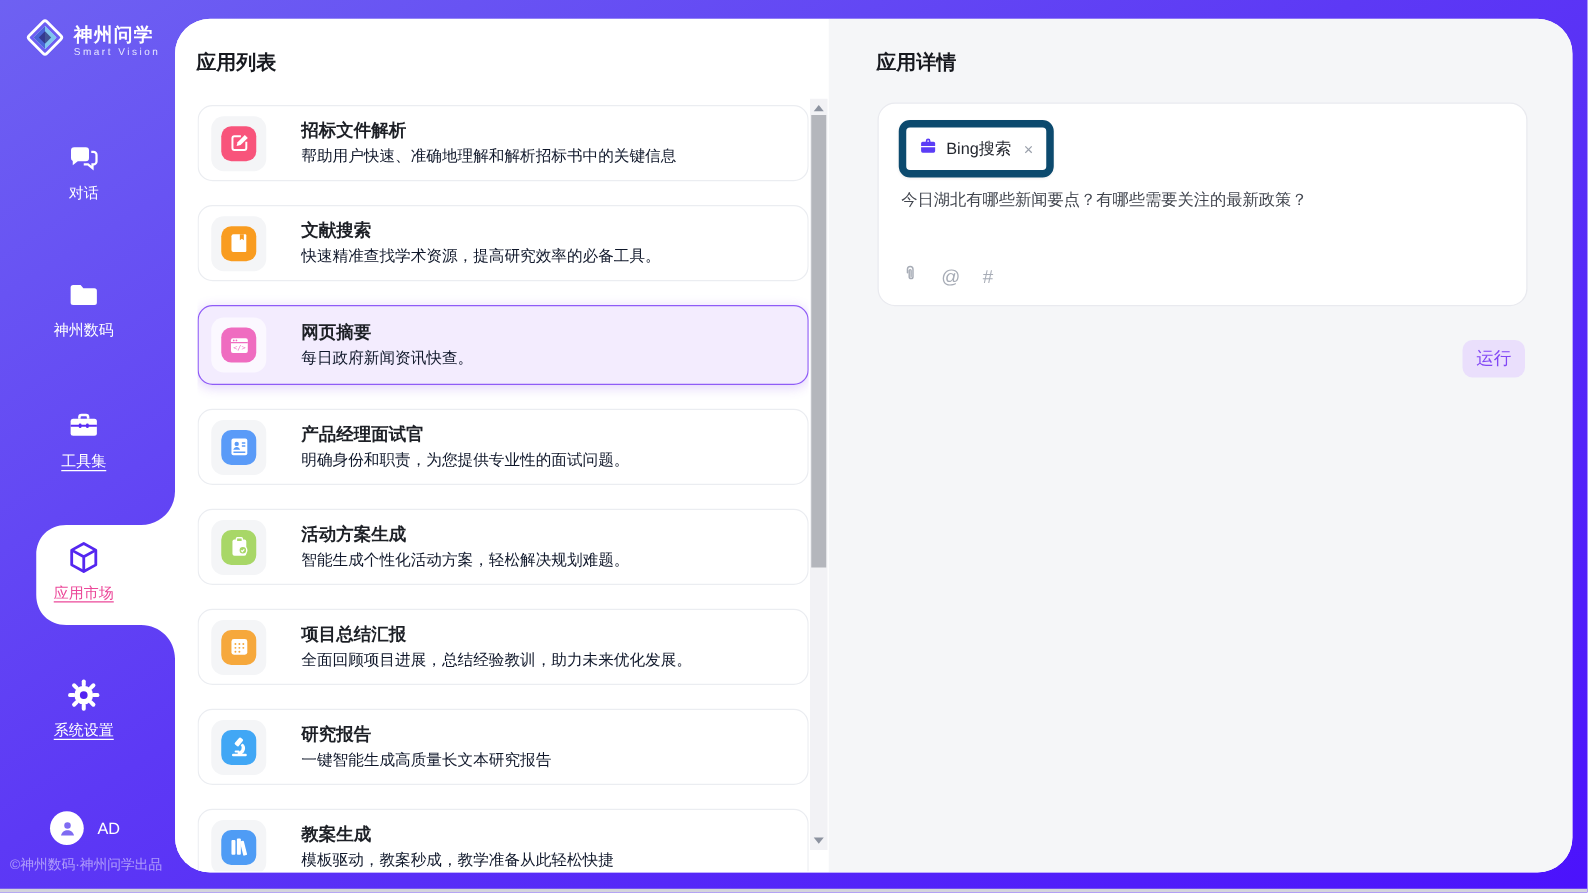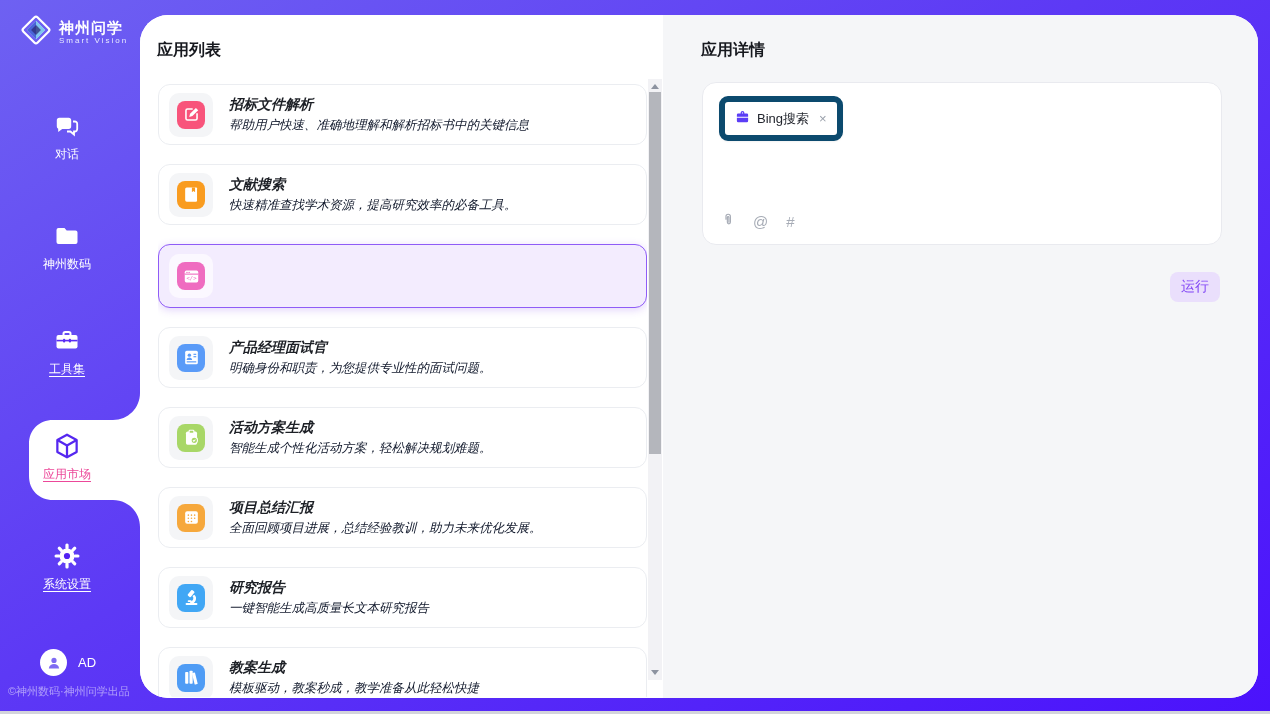--- a/index.html
+++ b/index.html
@@ -35,21 +35,21 @@
   .list-panel { width:523px; position:relative; background:#fff; }
   .detail-panel { flex:1; background:#f5f6f8; position:relative; }
   .panel-title { position:absolute; font-size:16px; font-weight:bold; color:#17191f; }
   .list-panel .panel-title { top:25px; left:17px; }
   .detail-panel .panel-title { top:25px; left:38px; }
 
   
   .cards { position:absolute; top:69px; left:18px; width:489px; bottom:1px; overflow:hidden;
            display:flex; flex-direction:column; gap:19px; }
   .card { flex:0 0 auto; height:61px; border:1px solid #ebedf1; border-radius:12px; background:#fff;
-          display:flex; align-items:center; padding:0 10px; gap:16px; cursor:pointer;font-style:italic; }
+          display:flex; align-items:center; padding:0 10px; gap:28px; cursor:pointer; }
   .card.selected { background:#f3ecfe; border:1px solid #8f5cf7; height:64px;
                    box-shadow:0 2px 9px rgba(124,58,237,.22); }
   .icon-wrap { width:44px; height:44px; border-radius:10px; background:#f4f5f7; flex:none;
                display:flex; align-items:center; justify-content:center; }
   .card.selected .icon-wrap { background:#fbf8ff; }
   .glyph { width:28px; height:28px; border-radius:8px; display:flex; align-items:center; justify-content:center; }
   .glyph svg { width:19px; height:19px; display:block; }
   .card-text { display:flex; flex-direction:column; gap:3px; }
   .card-name { font-size:14px; font-weight:bold; color:#1d2026; }
   .card-desc { font-size:12.5px; color:#0f172a; }
@@ -220,20 +220,24 @@
       <div class="glyph" style="background: rgb(239, 108, 192); --c: #ef6cc0;">
               <svg viewBox="0 0 24 24">
                 <rect x="3.5" y="4.5" width="17" height="15" rx="2" fill="#fff"></rect>
                 <line x1="3.5" y1="9" x2="20.5" y2="9" stroke="var(--c)" stroke-width="1.4"></line>
                 <circle cx="6.3" cy="6.8" r=".9" fill="var(--c)"></circle>
                 <circle cx="9" cy="6.8" r=".9" fill="var(--c)"></circle>
                 <text x="12" y="16.6" font-size="7" fill="var(--c)" text-anchor="middle" font-family="monospace">&lt;/&gt;</text>
               </svg>
             </div>
     </div>
+    <div class="card-text">
+      <div class="card-name">网页摘要</div>
+      <div class="card-desc">每日政府新闻资讯快查。</div>
+    </div>
   </div>
         <div class="card">
     <div class="icon-wrap">
       <div class="glyph" style="background: rgb(90, 155, 248); --c: #5a9bf8;">
               <svg viewBox="0 0 24 24">
                 <rect x="4" y="3.5" width="16" height="17" rx="2" fill="#fff"></rect>
                 <circle cx="9.3" cy="9" r="2.2" fill="var(--c)"></circle>
                 <path d="M5.8 15c.5-2 2-3 3.5-3s3 1 3.5 3z" fill="var(--c)"></path>
                 <line x1="14.5" y1="8" x2="18" y2="8" stroke="var(--c)" stroke-width="1.5"></line>
                 <line x1="14.5" y1="11" x2="18" y2="11" stroke="var(--c)" stroke-width="1.5"></line>
@@ -335,20 +339,21 @@
       <div class="chip">
         <span>
           <svg width="15" height="15" viewBox="0 0 24 24" fill="#5b3df6">
             <path d="M9 7V6a3 3 0 0 1 3-3 3 3 0 0 1 3 3v1h4a2 2 0 0 1 2 2v3.5H3V9a2 2 0 0 1 2-2h4zm2 0h2V6a1 1 0 0 0-2 0v1zM3 14h18v5a2 2 0 0 1-2 2H5a2 2 0 0 1-2-2z"></path>
           </svg>
         </span>
         <span class="chip-label">Bing搜索</span>
         <span class="chip-close">×</span>
       </div>
 
+      <div class="prompt">今日湖北有哪些新闻要点？有哪些需要关注的最新政策？</div>
 
       <div class="attach-row">
         <span>
           <svg width="14" height="17" viewBox="0 0 24 24" fill="none" stroke="#a7acb6" stroke-width="2" stroke-linecap="round">
             <path d="M8.5 11.5V6.8a3.8 3.8 0 0 1 7.6 0v10a2.6 2.6 0 0 1-5.2 0V8.5a1.3 1.3 0 0 1 2.6 0v8"></path>
           </svg>
         </span>
         <span class="txt-icon">@</span>
         <span class="txt-icon">#</span>
       </div>

